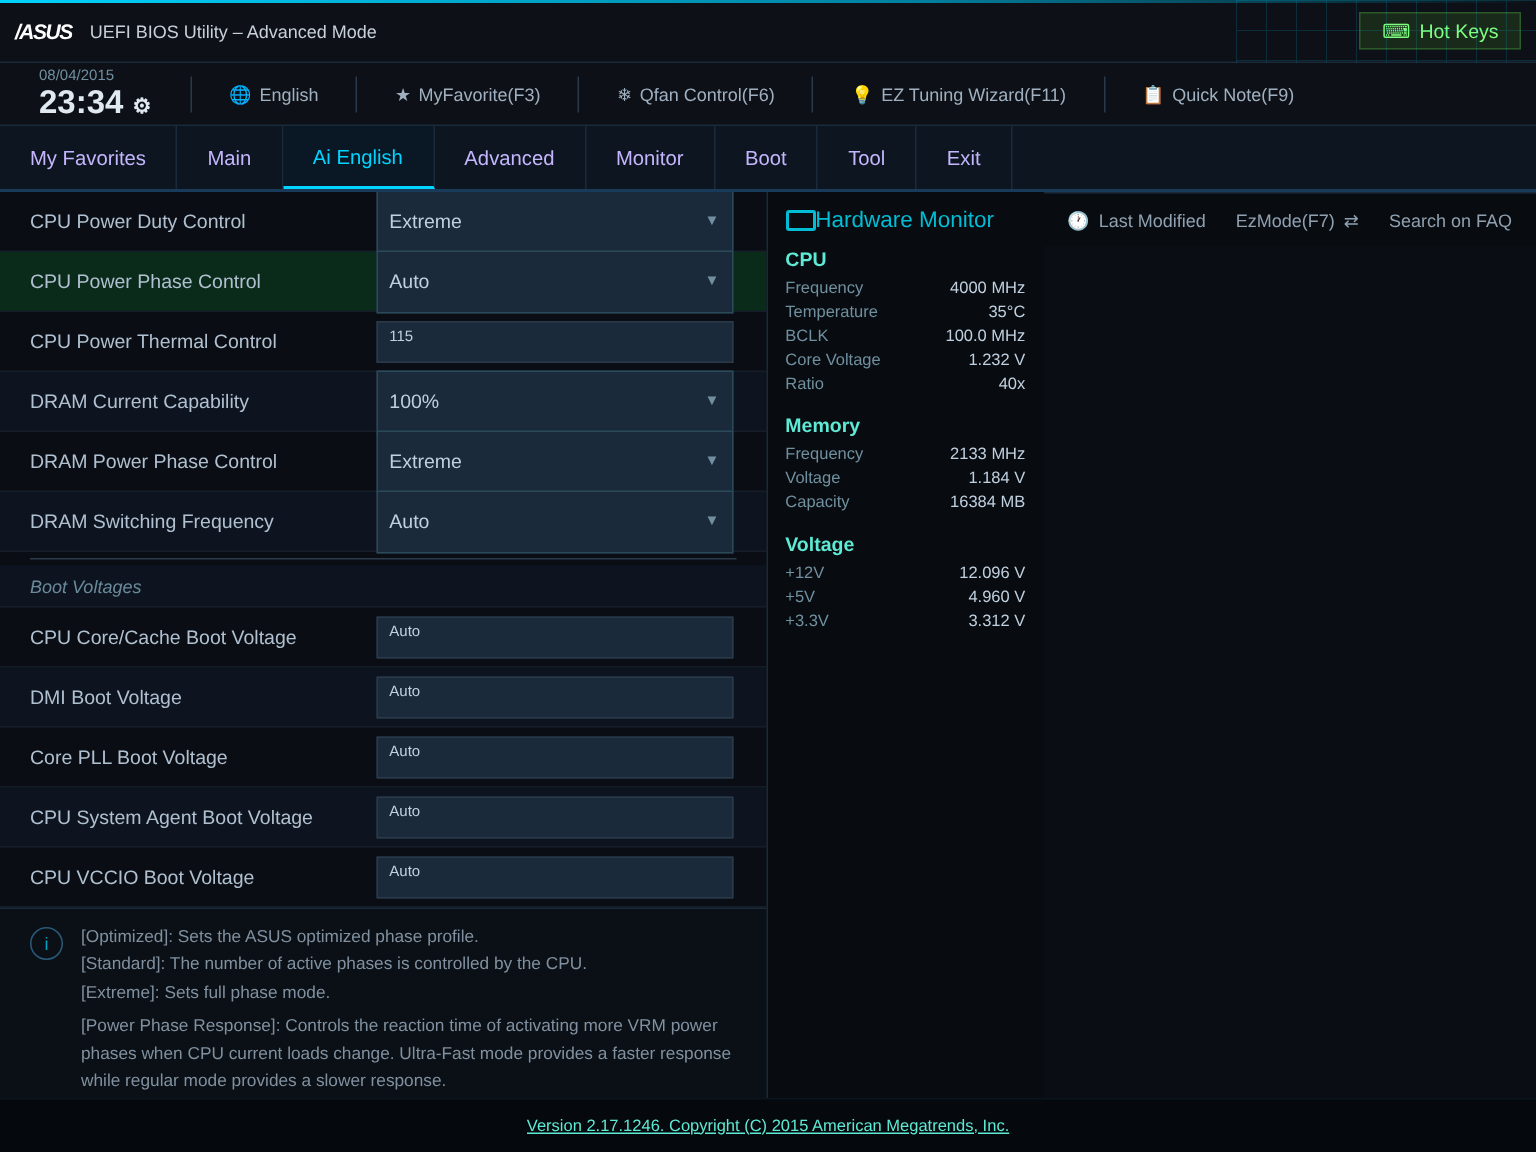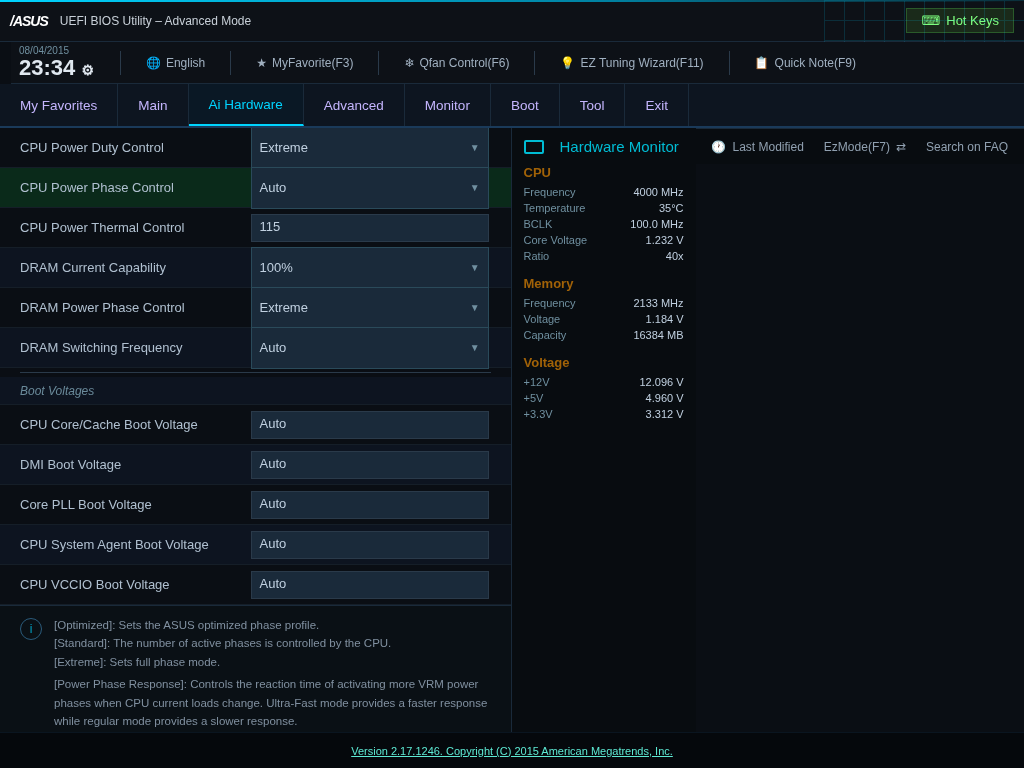--- a/index.html
+++ b/index.html
@@ -41,24 +41,23 @@
       align-items: center;
       gap: 6px;
     }
 
     
     .toolbar {
       background: #0d1117;
       height: 42px;
       display: flex;
       align-items: center;
-      padding: 0 8px;
+      padding: 0 26px;
       gap: 12px;
       border-bottom: 1px solid #1a2a3a;
-      margin-left: 11px;
     }
     .toolbar-item {
       display: flex;
       align-items: center;
       gap: 5px;
       font-size: 12px;
       color: #a0b0c0;
       padding: 4px 8px;
       cursor: pointer;
       border: 1px solid transparent;
@@ -156,21 +155,21 @@
       justify-content: space-between;
       cursor: pointer;
       height: 42px;
     }
     .dropdown-arrow { color: #7090a0; font-size: 10px; }
     .readonly-control {
       width: 238px;
       background: #1a2a3a;
       border: 1px solid #2a3a4a;
       color: #c0d0e0;
-      font-size: 13px;
+      font-size: 10px;
       padding: 4px 8px;
       height: 28px;
     }
 
     .divider-row {
       height: 1px;
       background: #2a3a4a;
       margin: 4px 20px;
     }
 
@@ -208,35 +207,35 @@
       border-left: 1px solid #1a2a3a;
       padding: 10px 12px;
       overflow-y: auto;
     }
     .sidebar-section-title {
       font-size: 15px;
       color: #00bcd4;
       margin-bottom: 10px;
       display: flex;
       align-items: center;
-      gap: 16px;
+      gap: 0;
     }
     .monitor-icon {
       width: 20px;
       height: 14px;
       border: 2px solid #00bcd4;
       border-radius: 2px;
       display: inline-block;
     }
     .hw-category {
       margin-bottom: 14px;
     }
     .hw-cat-title {
       font-size: 13px;
-      color: #a16207;
+      color: #5eead4;
       margin-bottom: 6px;
       font-weight: bold;
     }
     .hw-row {
       display: flex;
       justify-content: space-between;
       margin-bottom: 4px;
     }
     .hw-label {
       font-size: 11px;
@@ -362,21 +361,21 @@
 </div>
 
 <div class="nav-tabs">
   <div class="nav-tab">
     <span>My Favorites</span>
   </div>
   <div class="nav-tab">
     <span>Main</span>
   </div>
   <div class="nav-tab active">
-    <span>Ai Hardware</span>
+    <span>Ai English</span>
   </div>
   <div class="nav-tab">
     <span>Advanced</span>
   </div>
   <div class="nav-tab">
     <span>Monitor</span>
   </div>
   <div class="nav-tab">
     <span>Boot</span>
   </div>

